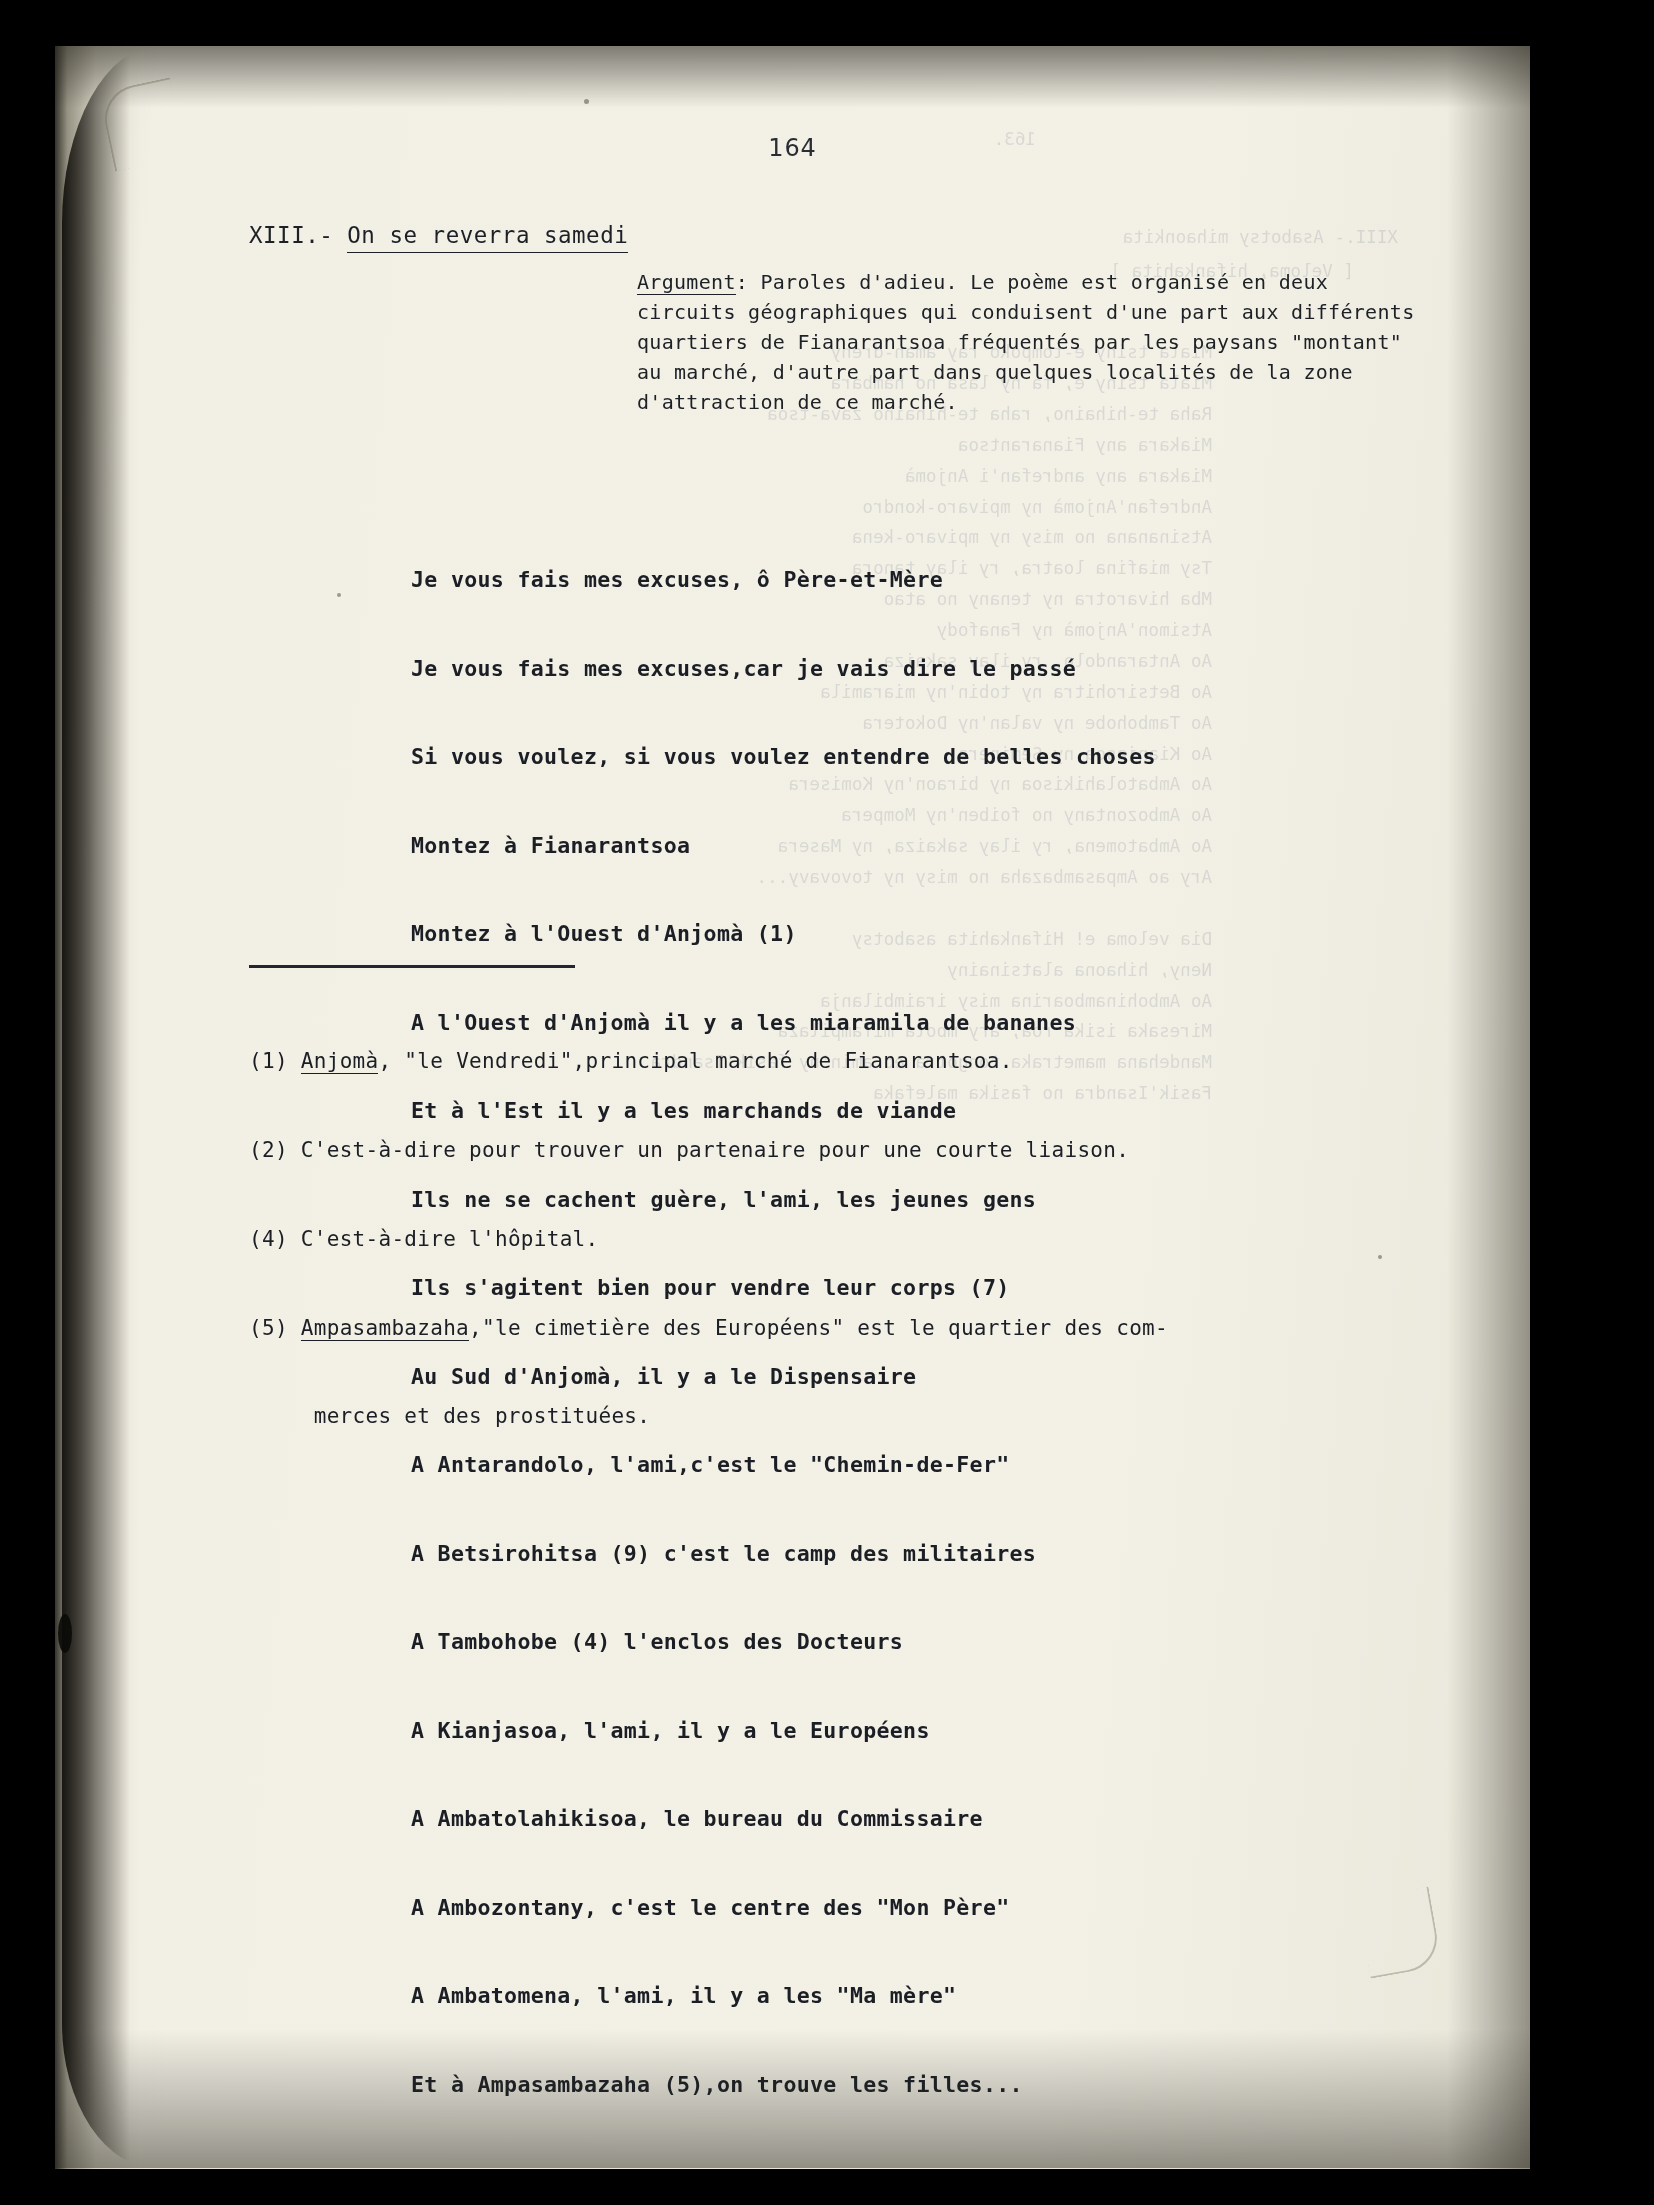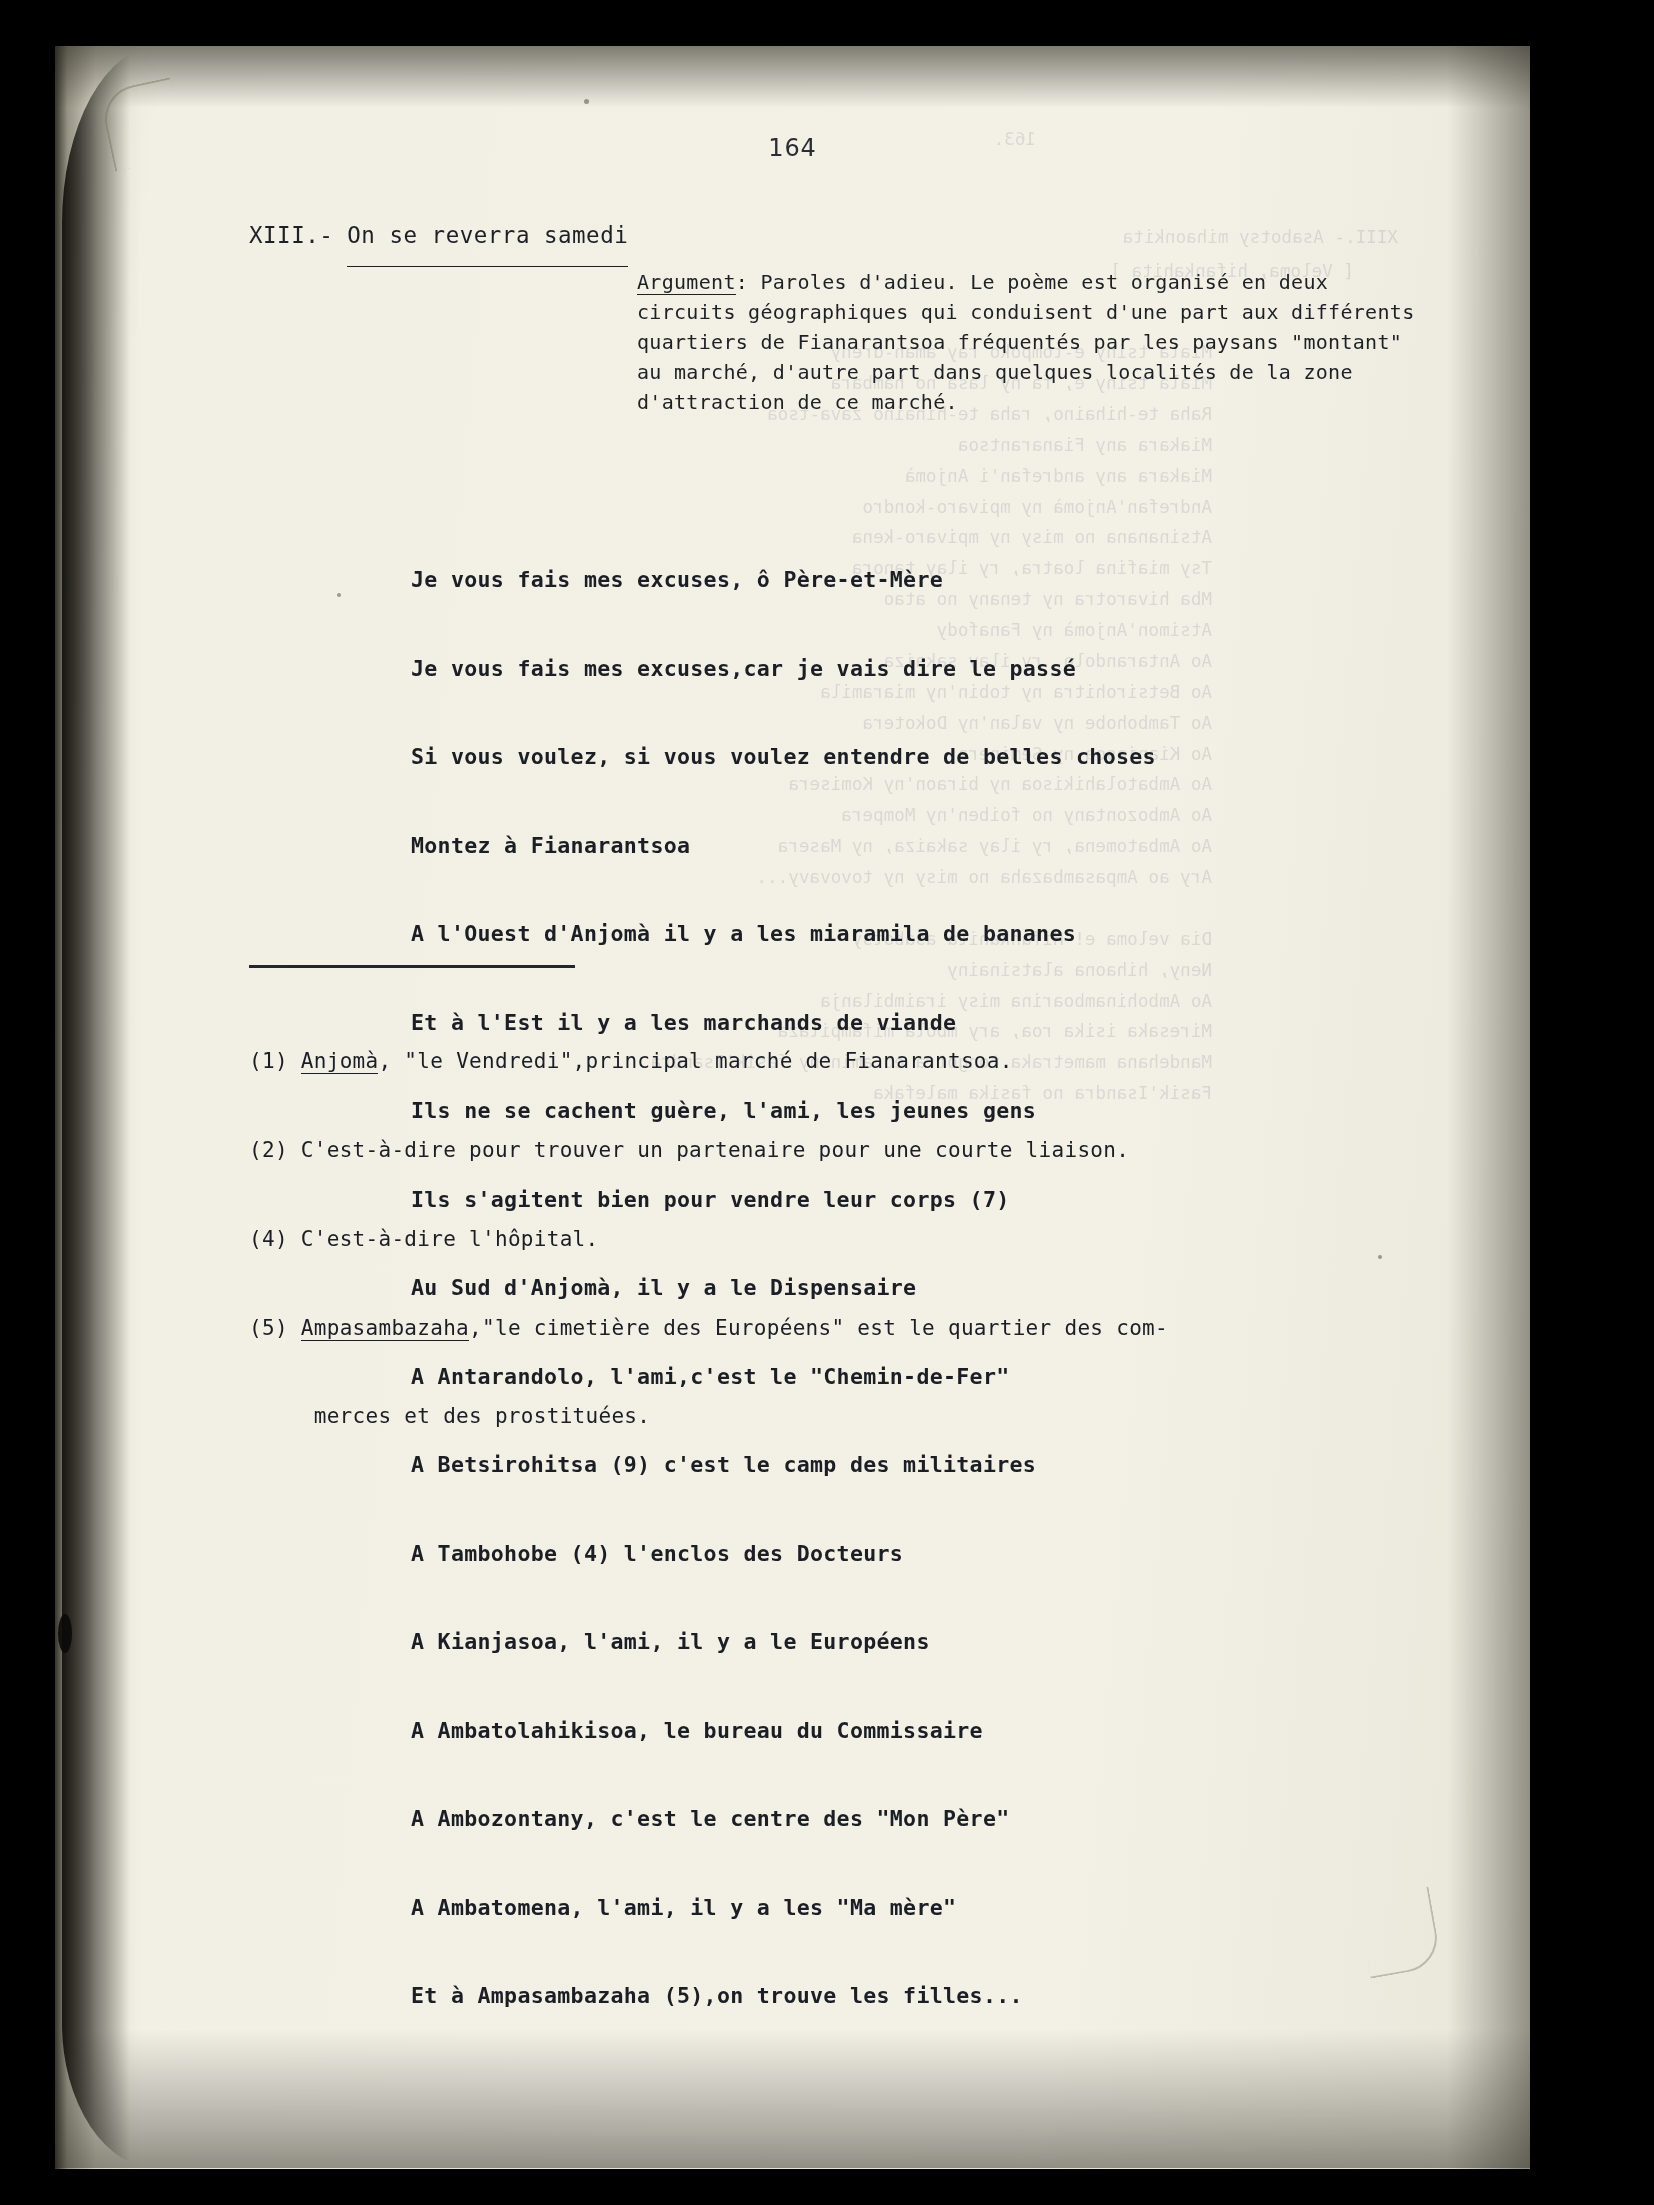--- a/index.html
+++ b/index.html
@@ -152,21 +152,21 @@
     position: absolute;
     left: 194px;
     top: 176px;
     font-size: 22.5px;
     letter-spacing: 0.5px;
     color: #1d2026;
   }
   .chapter-line .num { }
   .chapter-line .title {
     border-bottom: 1.8px solid #1d2026;
-    padding-bottom: 18px;
+    padding-bottom: 4px;
   }
 
   .argument {
     position: absolute;
     left: 582px;
     top: 221px;
     width: 794px;
     font-size: 20px;
     line-height: 30px;
     letter-spacing: 0.3px;
@@ -266,20 +266,21 @@
     </div>
 
     <div class="argument"><span class="lbl">Argument</span><span>: </span><span>Paroles d'adieu. Le poème est organisé en deux circuits géographiques qui conduisent d'une part aux différents quartiers de Fianarantsoa fréquentés par les paysans "montant" au marché, d'autre part dans quelques localités de la zone d'attraction de ce marché.</span></div>
 
     <div class="poem">
       <div class="stanza">
         <span class="ln">Je vous fais mes excuses, ô Père-et-Mère</span>
         <span class="ln">Je vous fais mes excuses,car je vais dire le passé</span>
         <span class="ln">Si vous voulez, si vous voulez entendre de belles choses</span>
         <span class="ln">Montez à Fianarantsoa</span>
+        <span class="ln">Montez à l'Ouest d'Anjomà (1)</span>
         <span class="ln">A l'Ouest d'Anjomà il y a les miaramila de bananes</span>
         <span class="ln">Et à l'Est il y a les marchands de viande</span>
         <span class="ln">Ils ne se cachent guère, l'ami, les jeunes gens</span>
         <span class="ln">Ils s'agitent bien pour vendre leur corps (7)</span>
         <span class="ln">Au Sud d'Anjomà, il y a le Dispensaire</span>
         <span class="ln">A Antarandolo, l'ami,c'est le "Chemin-de-Fer"</span>
         <span class="ln">A Betsirohitsa (9) c'est le camp des militaires</span>
         <span class="ln">A Tambohobe (4) l'enclos des Docteurs</span>
         <span class="ln">A Kianjasoa, l'ami, il y a le Européens</span>
         <span class="ln">A Ambatolahikisoa, le bureau du Commissaire</span>

